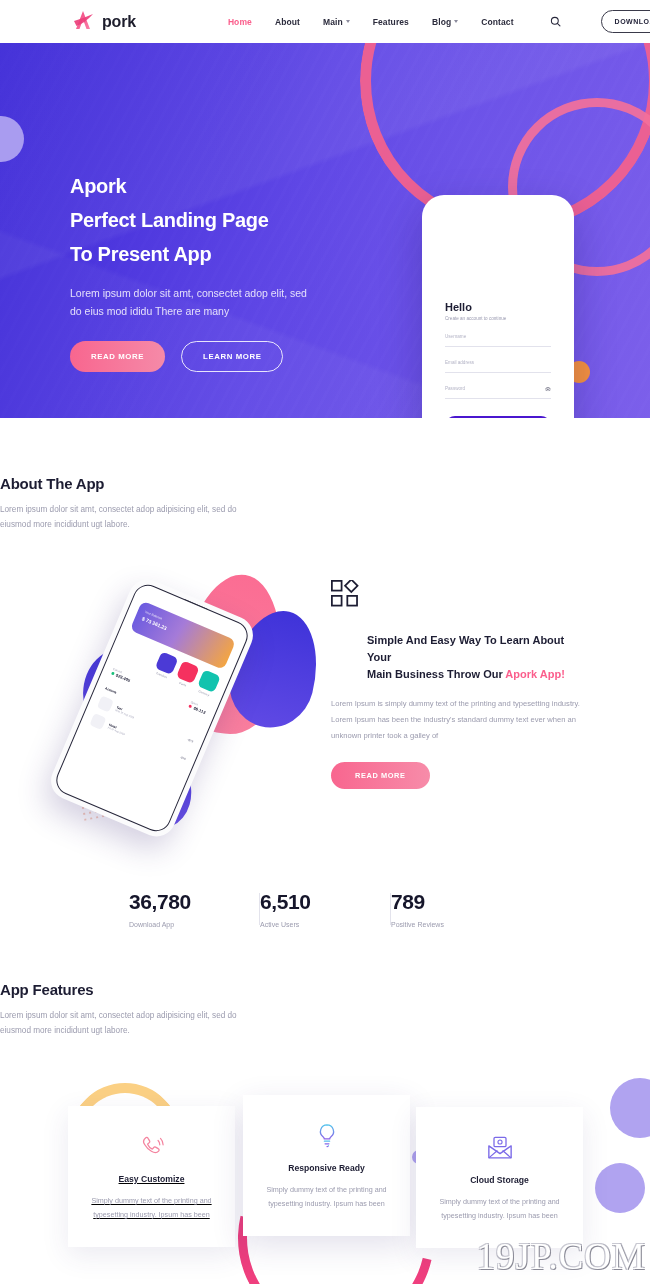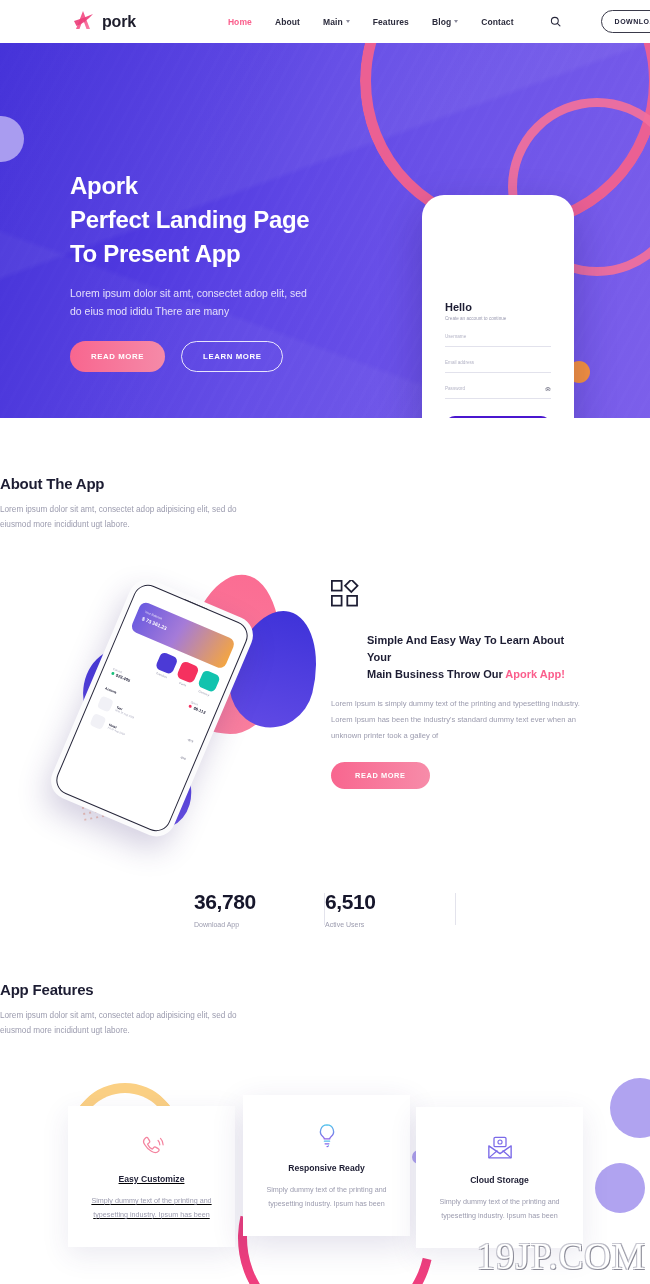--- a/index.html
+++ b/index.html
@@ -64,21 +64,21 @@
             mask-image:linear-gradient(200deg, transparent 0 18%, #000 19%);
   }
   .ring-pink2{
     position:absolute; width:178px;height:178px;border-radius:50%;
     border:9px solid #f3709a; left:508px; top:55px; opacity:.92;
   }
   .blob-lav{ position:absolute; width:46px;height:46px;border-radius:50%;background:#a99cf0; left:-22px; top:73px; }
   .blob-or{ position:absolute; width:22px;height:22px;border-radius:50%;background:#f7933f; left:568px; top:318px; }
 
   .hero-copy { position:absolute; left:70px; top:126px; z-index:6; }
-  .hero-h1 { font-size:24px; line-height:34px; font-weight:700; color:#fff; letter-spacing:-.3px; }
+  .hero-h1 { font-size:20px; line-height:34px; font-weight:700; color:#fff; letter-spacing:-.3px; }
   .hero-p { margin-top:13px; font-size:10.5px; line-height:18px; color:#e4dffb; font-weight:400; }
   .hero-btns { margin-top:21px; display:flex; gap:16px; }
   .btn-pill {
     border-radius:20px; font-size:7.8px; font-weight:700; letter-spacing:.6px;
     padding:10px 21px; cursor:pointer; border:none; white-space:nowrap;
   }
   .btn-read { background:linear-gradient(90deg,#f8668f,#f58aa8); color:#fff; }
   .btn-learn { background:transparent; color:#fff; border:1px solid rgba(255,255,255,.85); }
 
   
@@ -426,20 +426,24 @@
     <div class="stat">
       <div class="stat-v">36,780</div>
       <div class="stat-l">Download App</div>
     </div>
     <div class="stat-div"></div>
     <div class="stat">
       <div class="stat-v">6,510</div>
       <div class="stat-l">Active Users</div>
     </div>
     <div class="stat-div"></div>
+    <div class="stat">
+      <div class="stat-v">789</div>
+      <div class="stat-l">Positive Reviews</div>
+    </div>
   </section>
 
   <section class="features">
     <div class="sec-head">
       <div class="sec-title">App Features</div>
       <div class="sec-sub">
         <span>Lorem ipsum dolor sit amt, consectet adop adipisicing elit, sed do</span><br>
         <span>eiusmod more incididunt ugt labore.</span>
       </div>
     </div>

